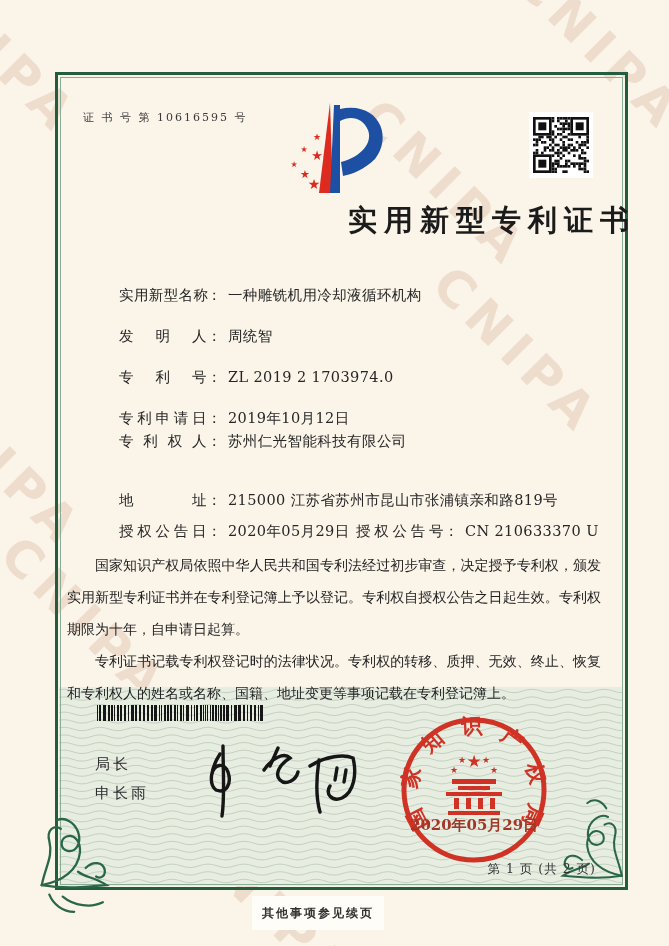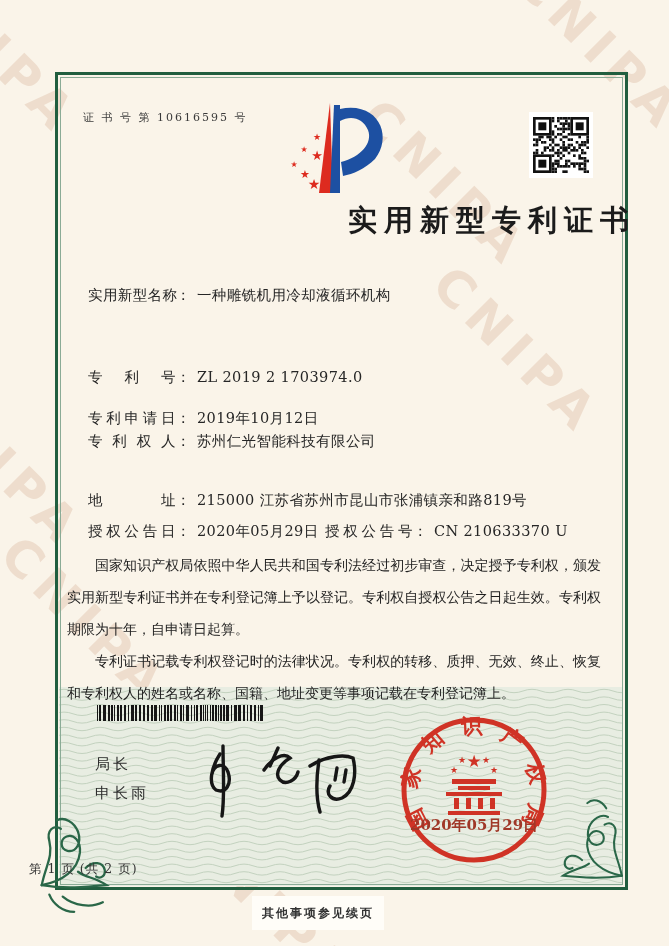--- a/index.html
+++ b/index.html
@@ -39,40 +39,40 @@
   .qrbox{ position:absolute; left:529px; top:112px; width:64px; height:66px;
           background:#ffffff; z-index:2; display:flex; align-items:center; justify-content:center; }
 
   .title{ position:absolute; left:69px; top:201px; width:567px; text-align:right;
           font-size:29px; font-weight:bold; letter-spacing:7px; text-indent:7px;
           color:#1b1b1b; z-index:2; }
 
   .frow{ position:absolute; left:88px; width:520px; font-size:14.5px;
          letter-spacing:.4px; color:#262626; z-index:2; white-space:nowrap; }
   .flabel{ display:inline-block; width:88px; text-align:justify; text-align-last:justify;
-           vertical-align:bottom; }
+           vertical-align:bottom;margin-left:31px; }
   .fcolon{ margin-right:6px; }
   .pair2{ position:absolute; left:237px; top:0; }
 
   .paras{ position:absolute; left:67px; top:549px; width:534px; z-index:2;
           font-size:14px; line-height:32px; text-align:justify; color:#1f1f1f; }
   .paras p{ margin:0; text-indent:2em; }
 
   .barcode{ position:absolute; left:95px; top:705px; z-index:2; }
 
   .bureau{ position:absolute; left:95px; z-index:4;
            font-family:"DejaVu Sans","Liberation Sans",sans-serif;
            font-size:15px; letter-spacing:3px; color:#2c2c2c; }
   .bureau.t1{ top:755px; } .bureau.t2{ top:784px; }
 
   .sig{ position:absolute; left:192px; top:740px; z-index:4; }
 
   .seal{ position:absolute; left:400px; top:703px; z-index:5; opacity:.95; }
 
-  .pageno{ position:absolute; left:55px; top:861px; width:567px; text-align:left;
+  .pageno{ position:absolute; left:55px; top:861px; width:567px; text-align:right;
            transform:translateX(-26px); font-size:12.5px; letter-spacing:1px;
            color:#333; z-index:4; }
 
   .notebox{ position:absolute; left:252px; top:896px; width:132px; height:34px;
             background:#fffdf8; z-index:2; display:flex; align-items:center;
             justify-content:center; font-size:12px; letter-spacing:2px; color:#333;font-weight:bold; }
 </style>
 </head>
 <body>
 
@@ -311,20 +311,23 @@
         <rect x="2.6666666666666665" y="40" width="13.333333333333332" height="13.333333333333332" fill="#fff"></rect>
         <rect x="5.333333333333333" y="42.666666666666664" width="8" height="8" fill="#111"></rect>
       </svg>
   </div>
 
   <div class="title">实用新型专利证书</div>
 
   <div class="frow" style="top:286px">
     <span class="flabel">实用新型名称</span><span class="fcolon">：</span><span>一种雕铣机用冷却液循环机构</span>
   </div>
+  <div class="frow" style="top:327px">
+    <span class="flabel">发明人</span><span class="fcolon">：</span><span>周统智</span>
+  </div>
   <div class="frow" style="top:368px">
     <span class="flabel">专利号</span><span class="fcolon">：</span><span>ZL 2019 2 1703974.0</span>
   </div>
   <div class="frow" style="top:409px">
     <span class="flabel">专利申请日</span><span class="fcolon">：</span><span>2019年10月12日</span>
   </div>
   <div class="frow" style="top:432px">
     <span class="flabel">专利权人</span><span class="fcolon">：</span><span>苏州仁光智能科技有限公司</span>
   </div>
   <div class="frow" style="top:491px">

